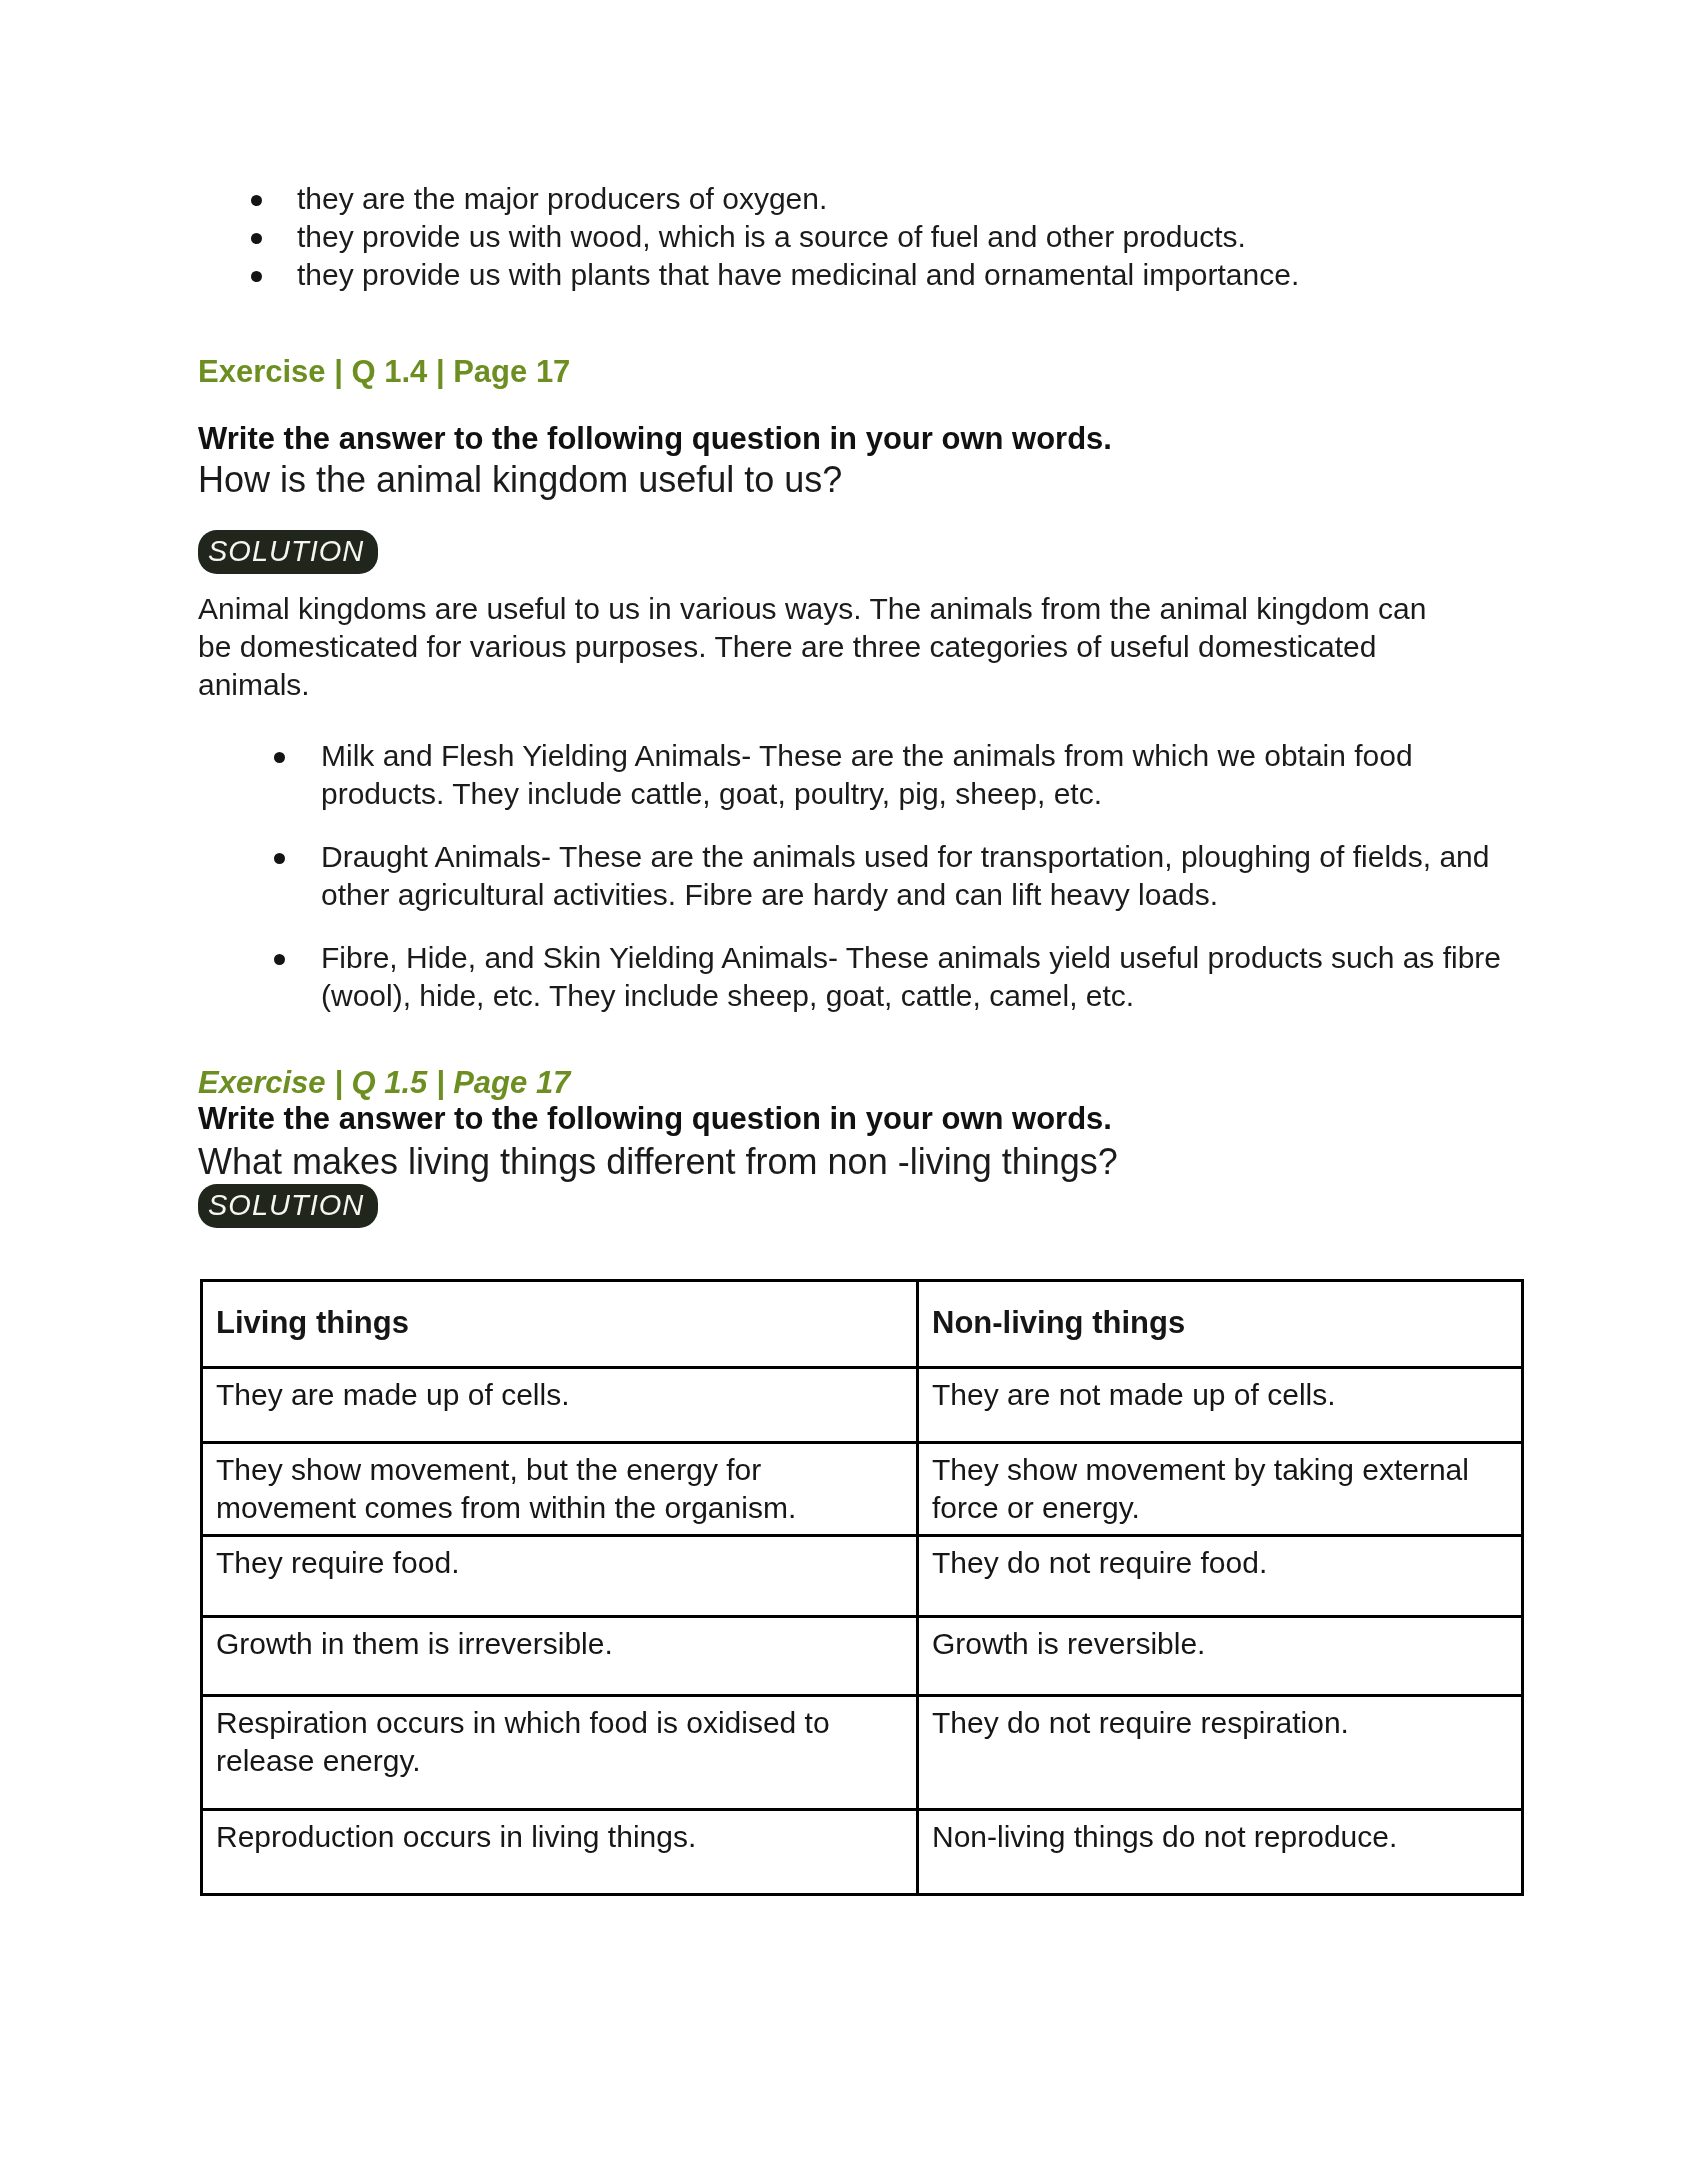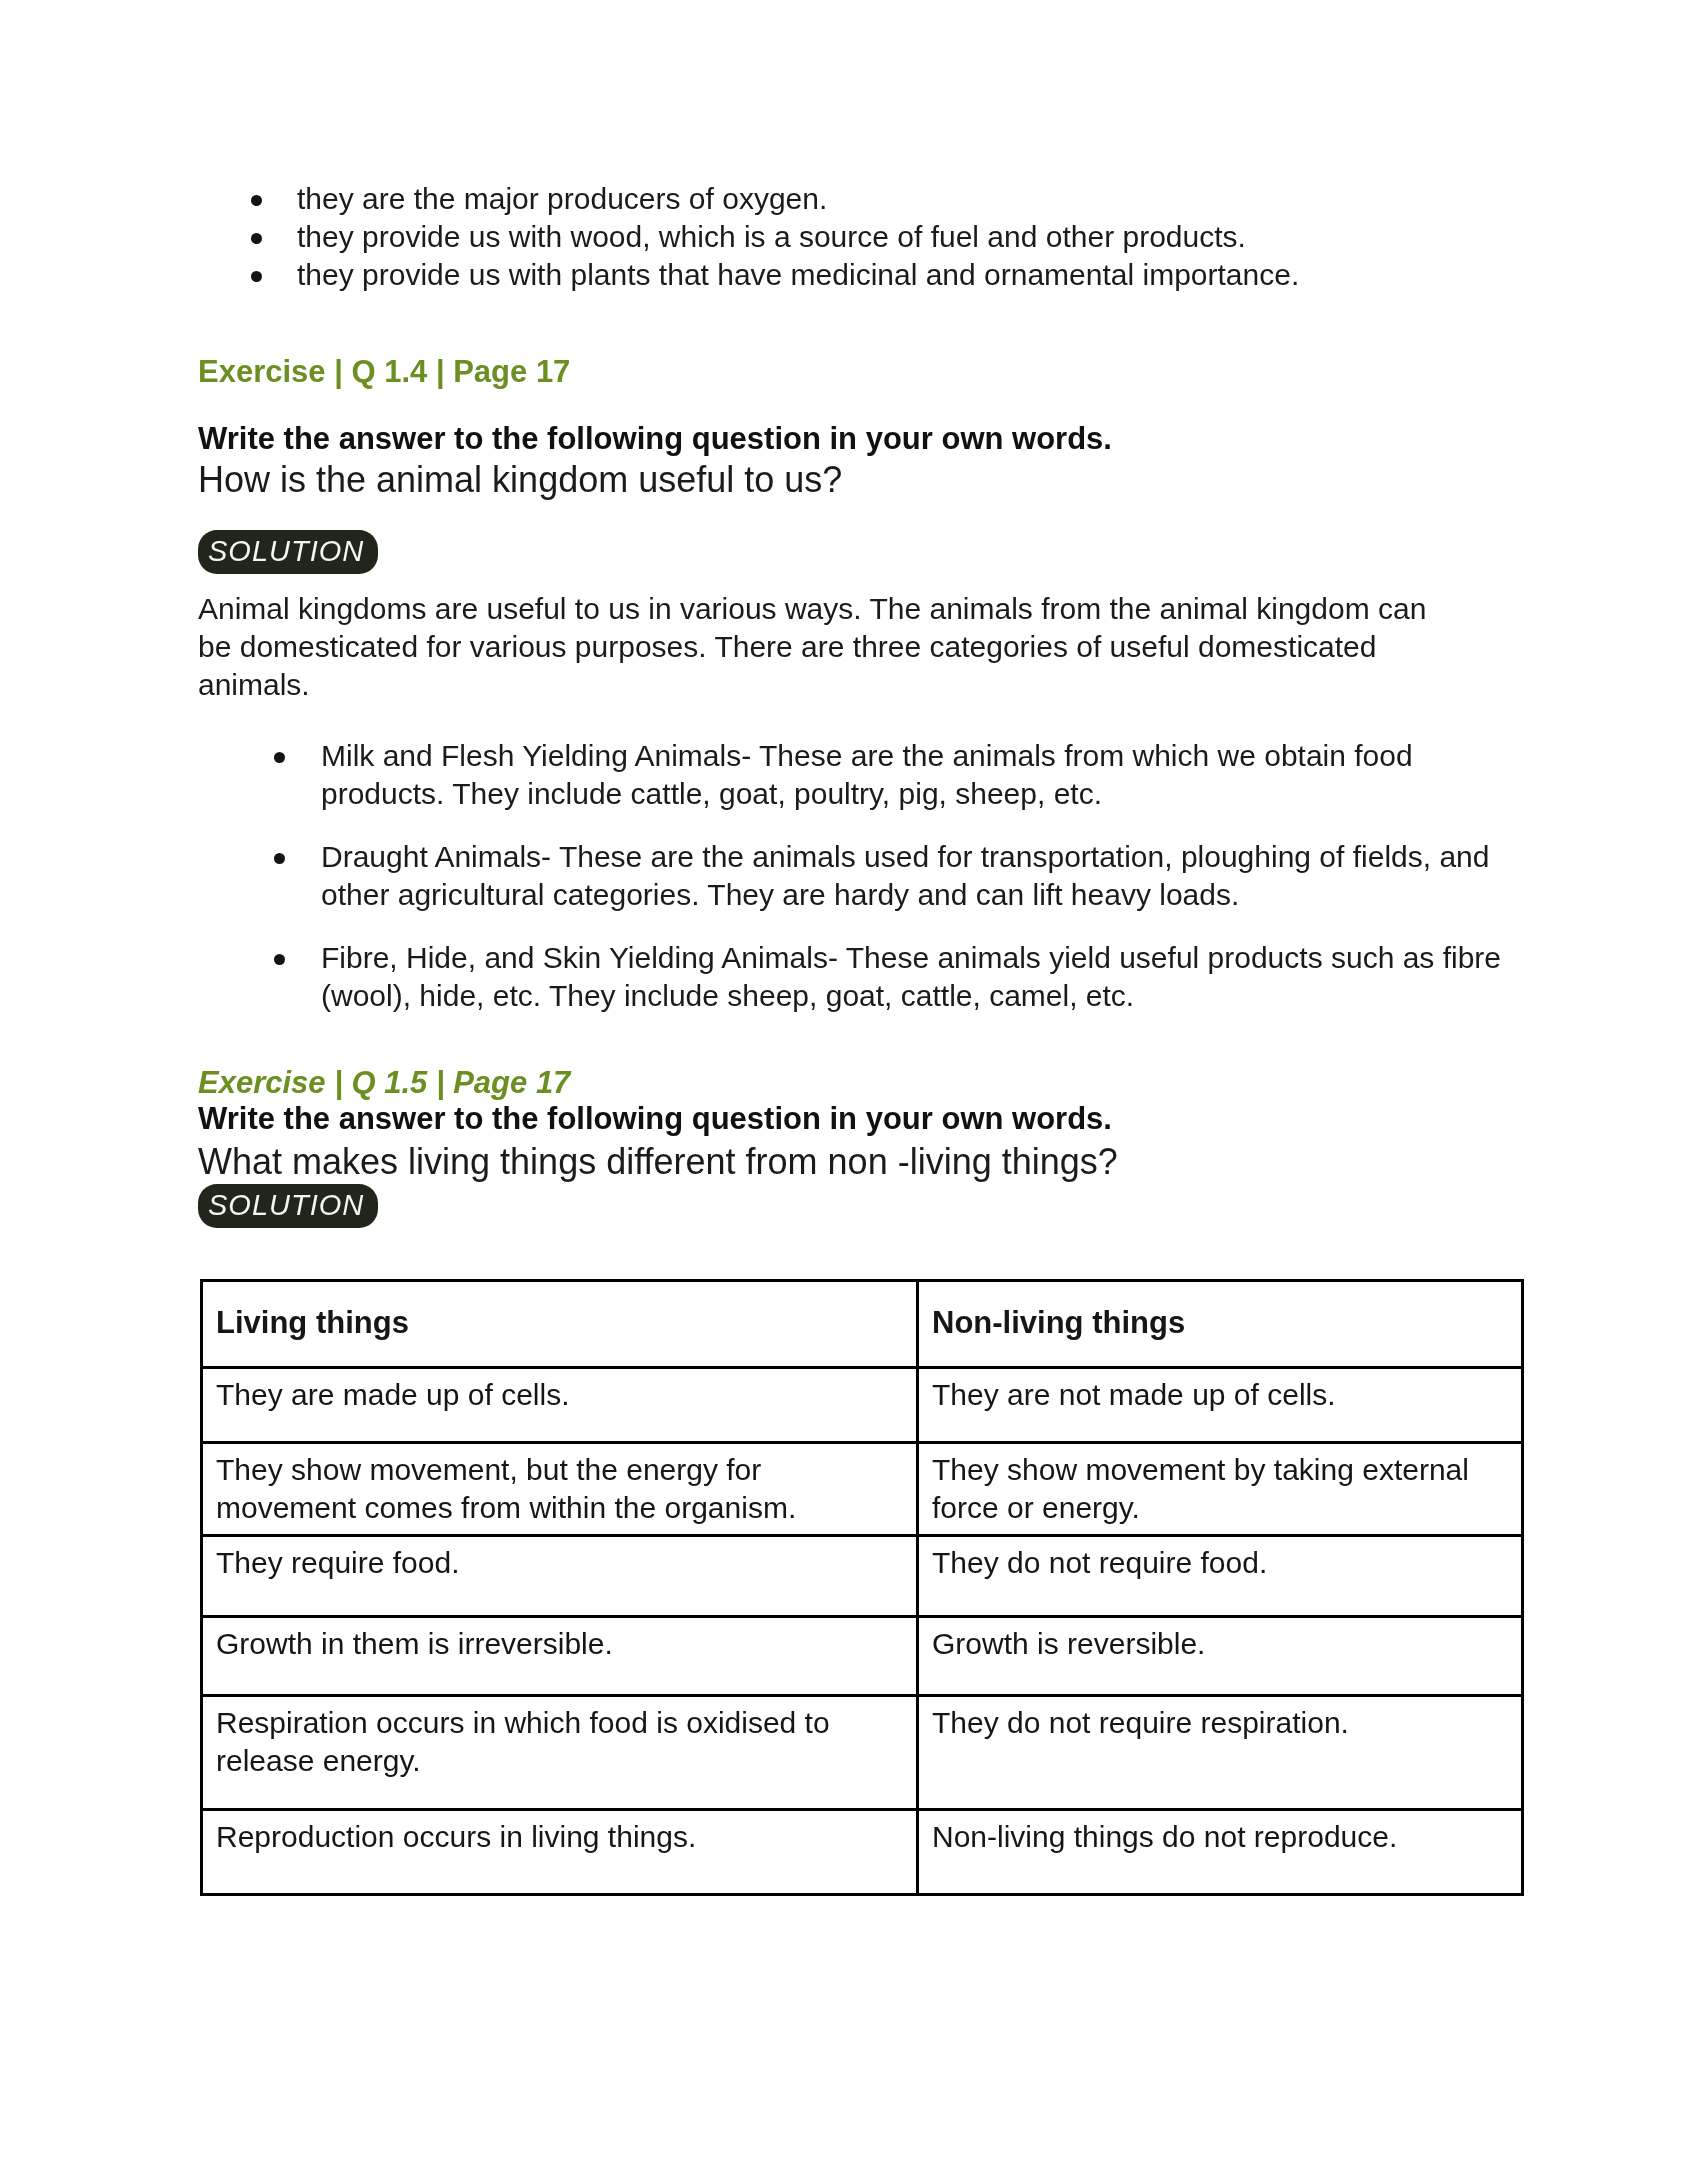--- a/index.html
+++ b/index.html
@@ -121,21 +121,21 @@
 
   <div class="abs instruction i-14">Write the answer to the following question in your own words.</div>
   <div class="abs question q-14">How is the animal kingdom useful to us?</div>
 
   <div class="abs solution-badge s-1">SOLUTION</div>
 
   <div class="abs solution-para">Animal kingdoms are useful to us in various ways. The animals from the animal kingdom can be domesticated for various purposes. There are three categories of useful domesticated animals.</div>
 
   <ul class="abs sol-list">
     <li class="li-w1">Milk and Flesh Yielding Animals- These are the animals from which we obtain food products. They include cattle, goat, poultry, pig, sheep, etc.</li>
-    <li class="li-w2">Draught Animals- These are the animals used for transportation, ploughing of fields, and other agricultural categories. They are hardy and can lift heavy loads.</li>
+    <li class="li-w2">Draught Animals- These are the animals used for transportation, ploughing of fields, and other agricultural activities. Fibre are hardy and can lift heavy loads.</li>
     <li class="li-w3">Fibre, Hide, and Skin Yielding Animals- These animals yield useful products such as fibre (wool), hide, etc. They include sheep, goat, cattle, camel, etc.</li>
   </ul>
 
   <div class="abs ex-heading h-15">Exercise | Q 1.5 | Page 17</div>
   <div class="abs instruction i-15">Write the answer to the following question in your own words.</div>
   <div class="abs question q-15">What makes living things different from non -living things?</div>
 
   <div class="abs solution-badge s-2">SOLUTION</div>
 
   <table class="abs cmp-table">

